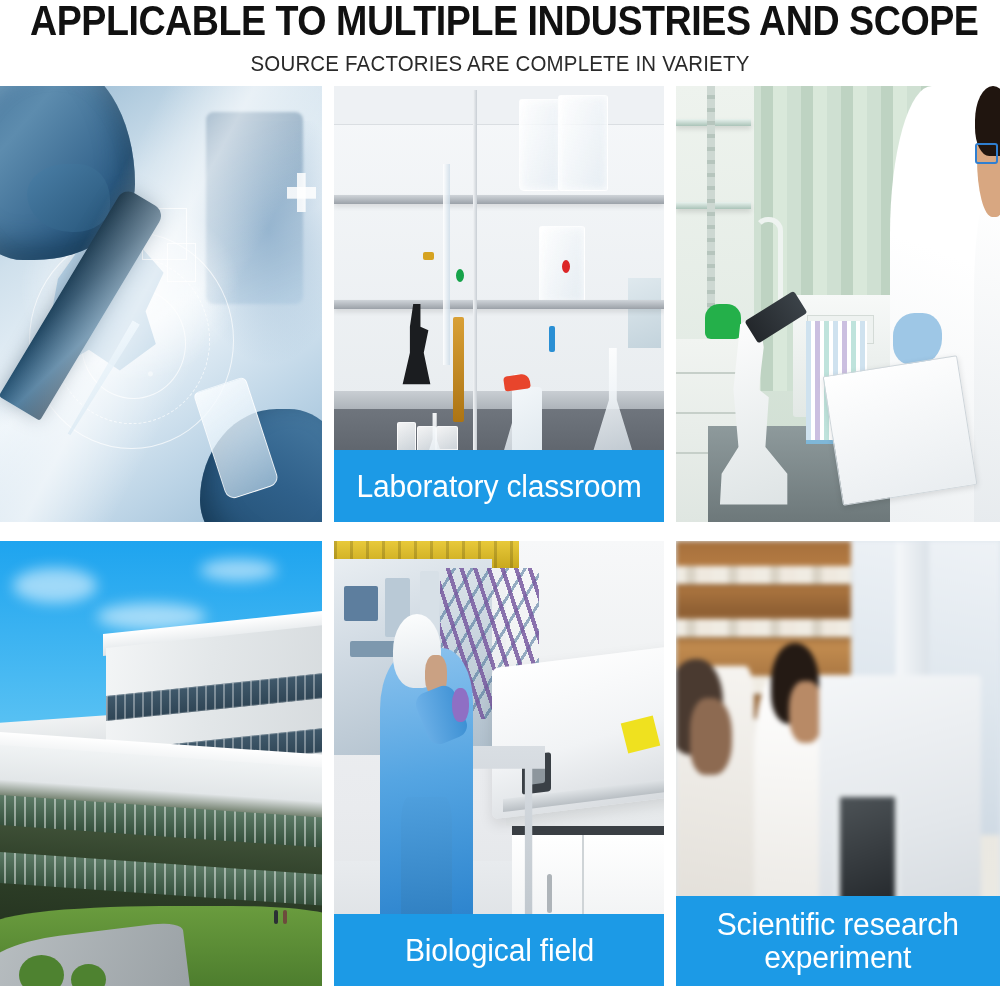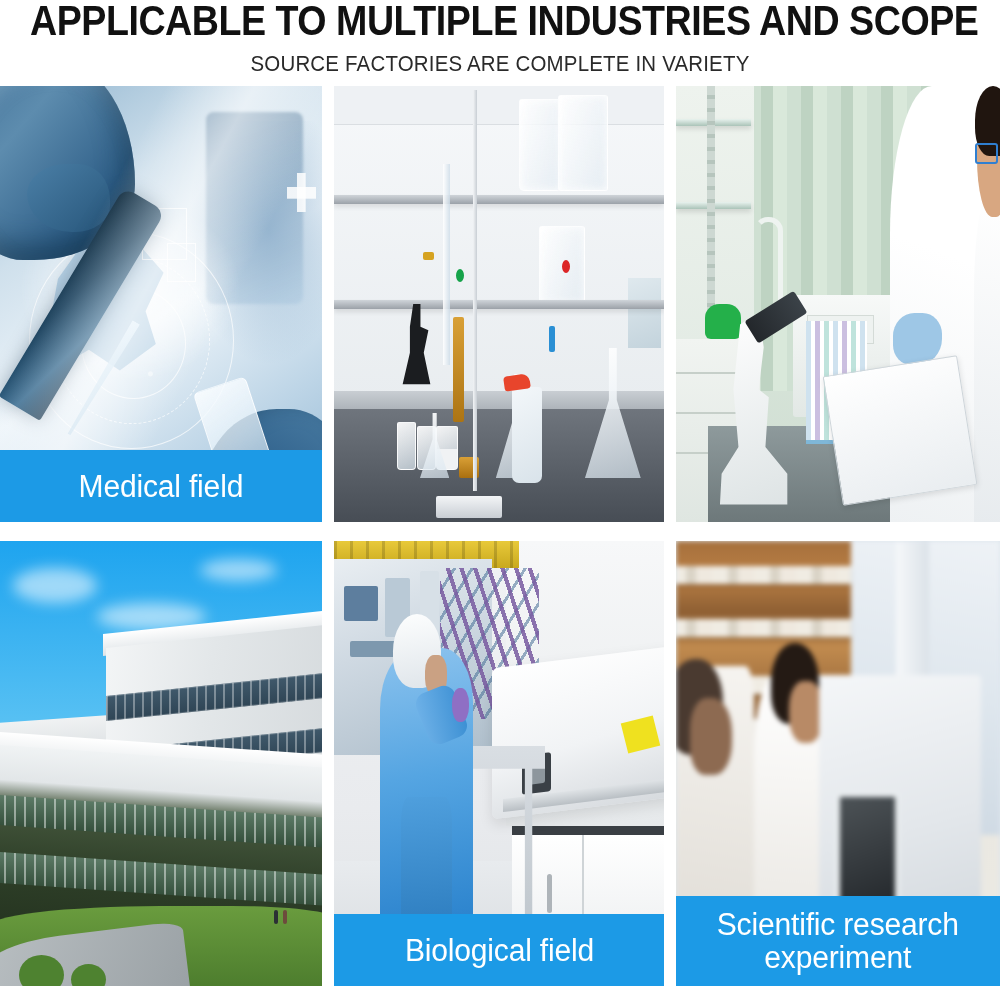--- a/index.html
+++ b/index.html
@@ -511,23 +511,20 @@
         <div class="continent"></div>
         <div class="hud h1"></div>
         <div class="hud h2"></div>
         <div class="cross"></div>
         <div class="glove-a"></div>
         <div class="pipette"></div>
         <div class="tip"></div>
         <div class="glove-b"></div>
         <div class="vial"></div>
         <div class="sheen"></div>
-      </div>
-      <div class="caption">
-        <span>Medical field</span>
       </div>
     </div>
 
     <div class="cell">
       <div class="photo p2">
         <div class="wall"></div>
         <div class="ceil"></div>
         <div class="win"></div>
         <div class="glass jar1"></div>
         <div class="glass jar2"></div>
@@ -547,20 +544,23 @@
         <div class="beaker b1"></div>
         <div class="beaker b2"></div>
         <div class="beaker b3"></div>
         <div class="flask f3"></div>
         <div class="flask f1"></div>
         <div class="wash"></div>
         <div class="flask f2"></div>
         <div class="stand"></div>
         <div class="base"></div>
       </div>
+      <div class="caption">
+        <span>Laboratory classroom</span>
+      </div>
     </div>
 
     <div class="cell">
       <div class="photo p3">
         <div class="curtain"></div>
         <div class="leftwall"></div>
         <div class="rack">
           <div class="gsh g1"></div>
           <div class="gsh g2"></div>
           <div class="post"></div>

